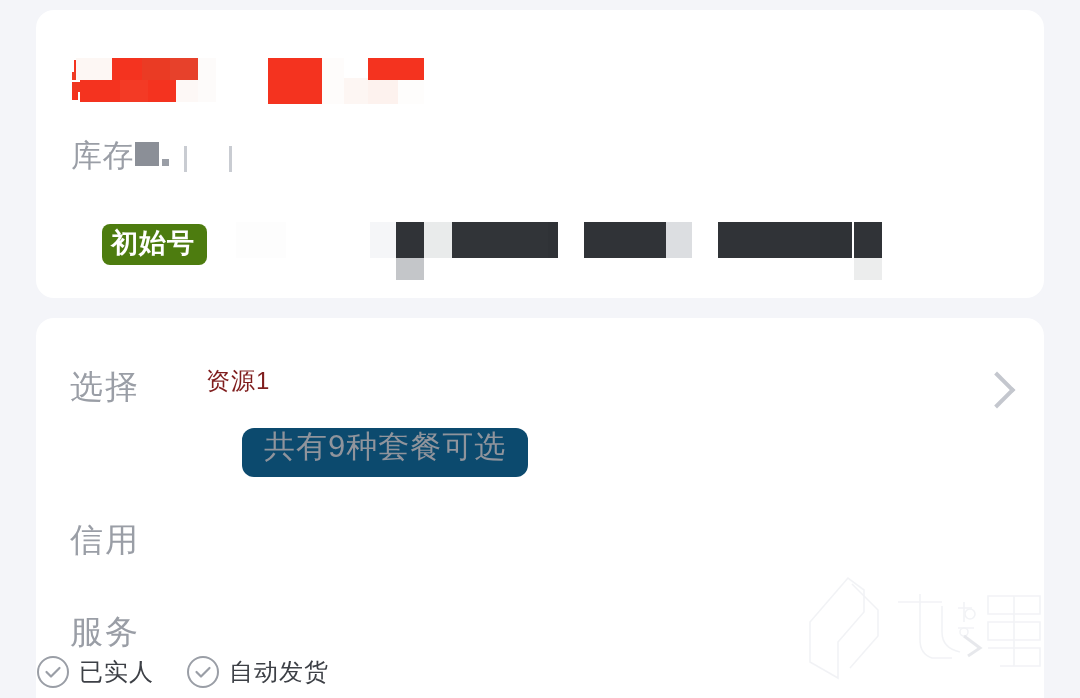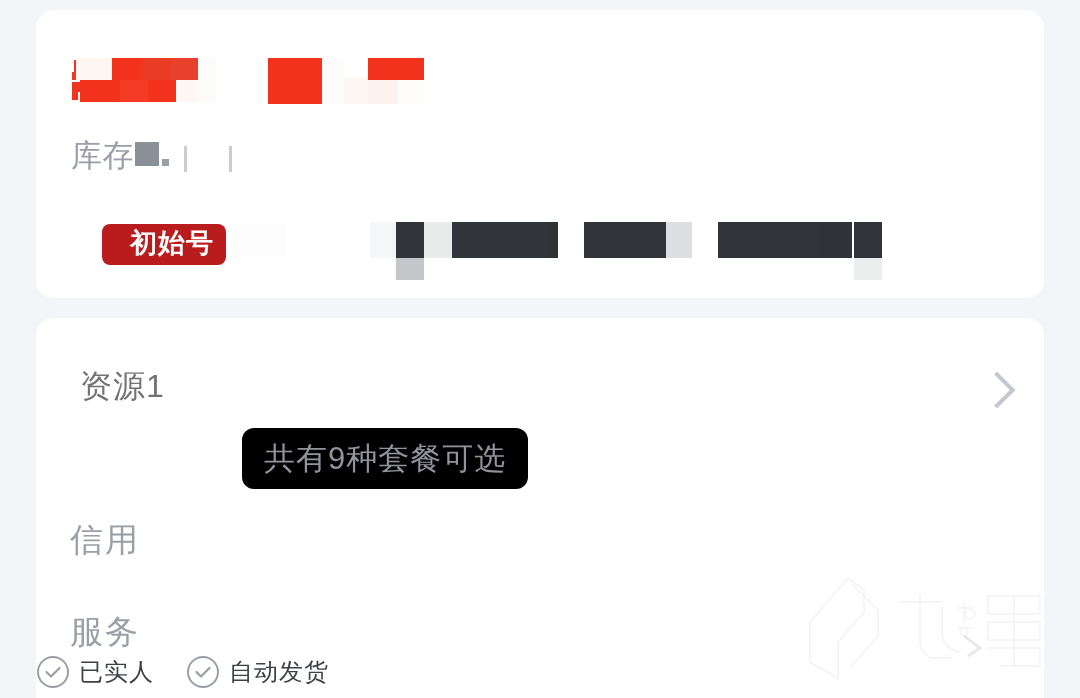--- a/index.html
+++ b/index.html
@@ -87,26 +87,26 @@
     position: absolute;
     left: 36px;
     top: 200px;
     height: 70px;
     width: 940px;
   }
   .tag-green {
     position: absolute;
     left: 30px;
     top: 14px;
-    background: #b91c1c;
+    background: #4d7c0f;
     color: #ffffff;
     font-size: 27px;
     font-weight: bold;
     border-radius: 8px;
-    padding: 6px 12px 8px 28px;
+    padding: 6px 12px 8px 9px;
     line-height: 1;
     letter-spacing: 1px;
   }
 
   
   .opt-row {
     position: absolute;
     left: 0;
     width: 100%;
     display: flex;
@@ -115,44 +115,43 @@
   .opt-label {
     width: 170px;
     padding-left: 34px;
     box-sizing: border-box;
     font-size: 33px;
     color: #9a9ea6;
     letter-spacing: 2px;
     flex: none;
   }
   .opt-value {
-    font-size: 32px;
-    color: #737373;
-    letter-spacing: 1px;
-    margin-left: 44px;
+    font-size: 24px;
+    color: #7f1d1d;
+    letter-spacing: 1px;
   }
 
   #row-select { top: 47px; }
   .chevron-right {
     position: absolute;
     right: 34px;
     top: 12px;
     width: 22px;
     height: 22px;
     border-right: 4px solid #c4c7ce;
     border-top: 4px solid #c4c7ce;
     transform: rotate(45deg);
   }
   .pkg-pill {
     position: absolute;
     left: 206px;
     top: 110px;
-    background: #000000;
+    background: #0c4a6e;
     border-radius: 12px;
-    padding: 15px 22px 15px 22px;
+    padding: 3px 22px 15px 22px;
     font-size: 31px;
     color: #90949c;
     letter-spacing: 1px;
     line-height: 1;
   }
 
   
   #row-credit { top: 200px; flex-direction: column; }
   .credit-badge {
     display: inline-flex;
@@ -266,20 +265,21 @@
     <span class="mblock" style="left:646px;top:12px;width:110px;height:36px;background:#303337;"></span>
     <span class="mblock" style="left:748px;top:12px;width:32px;height:36px;background:#2f3236;"></span>
     <span class="mblock" style="left:782px;top:12px;width:28px;height:36px;background:#303337;"></span>
     <span class="mblock" style="left:782px;top:48px;width:28px;height:22px;background:#eceded;"></span>
   </div>
 </div>
 
 <div class="card" id="options-card">
 
   <div class="opt-row" id="row-select">
+    <span class="opt-label">选择</span>
     <span class="opt-value">资源1</span>
     <span class="chevron-right"></span>
   </div>
   <div class="pkg-pill">共有9种套餐可选</div>
 
   <div class="opt-row" id="row-credit">
     <span class="opt-label">信用</span>
   </div>
 
   <div class="opt-row" id="row-service">

